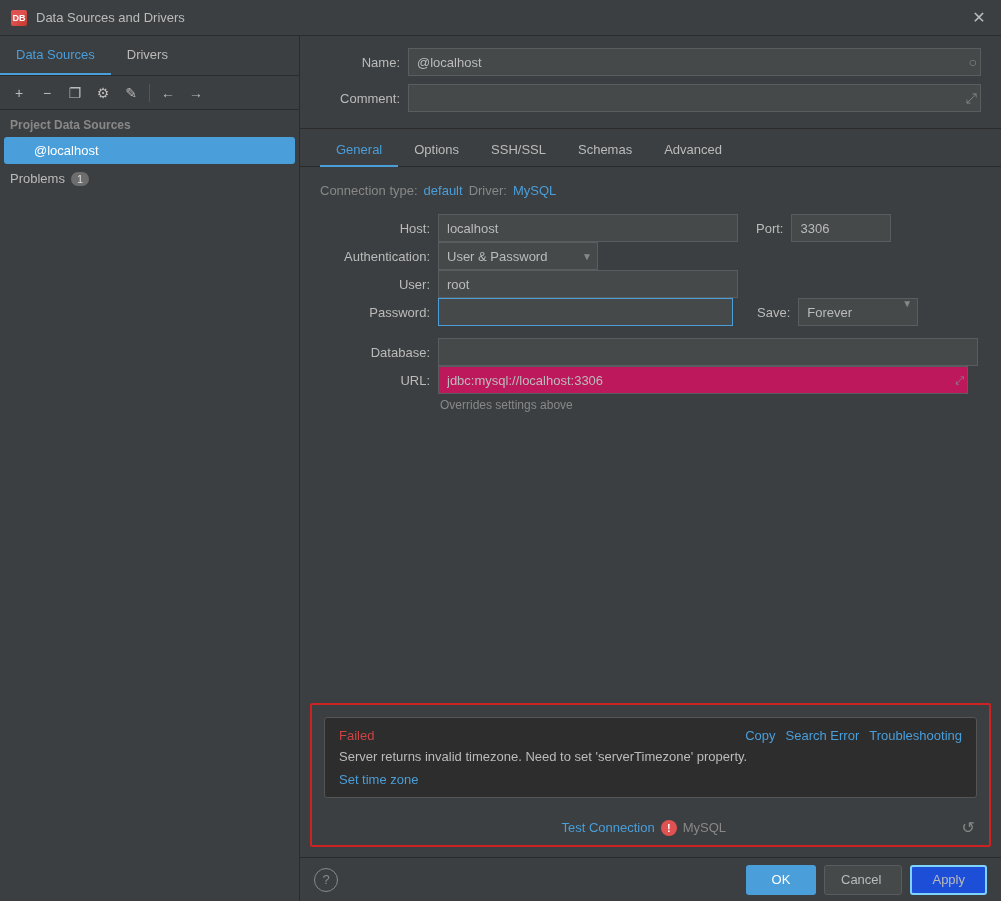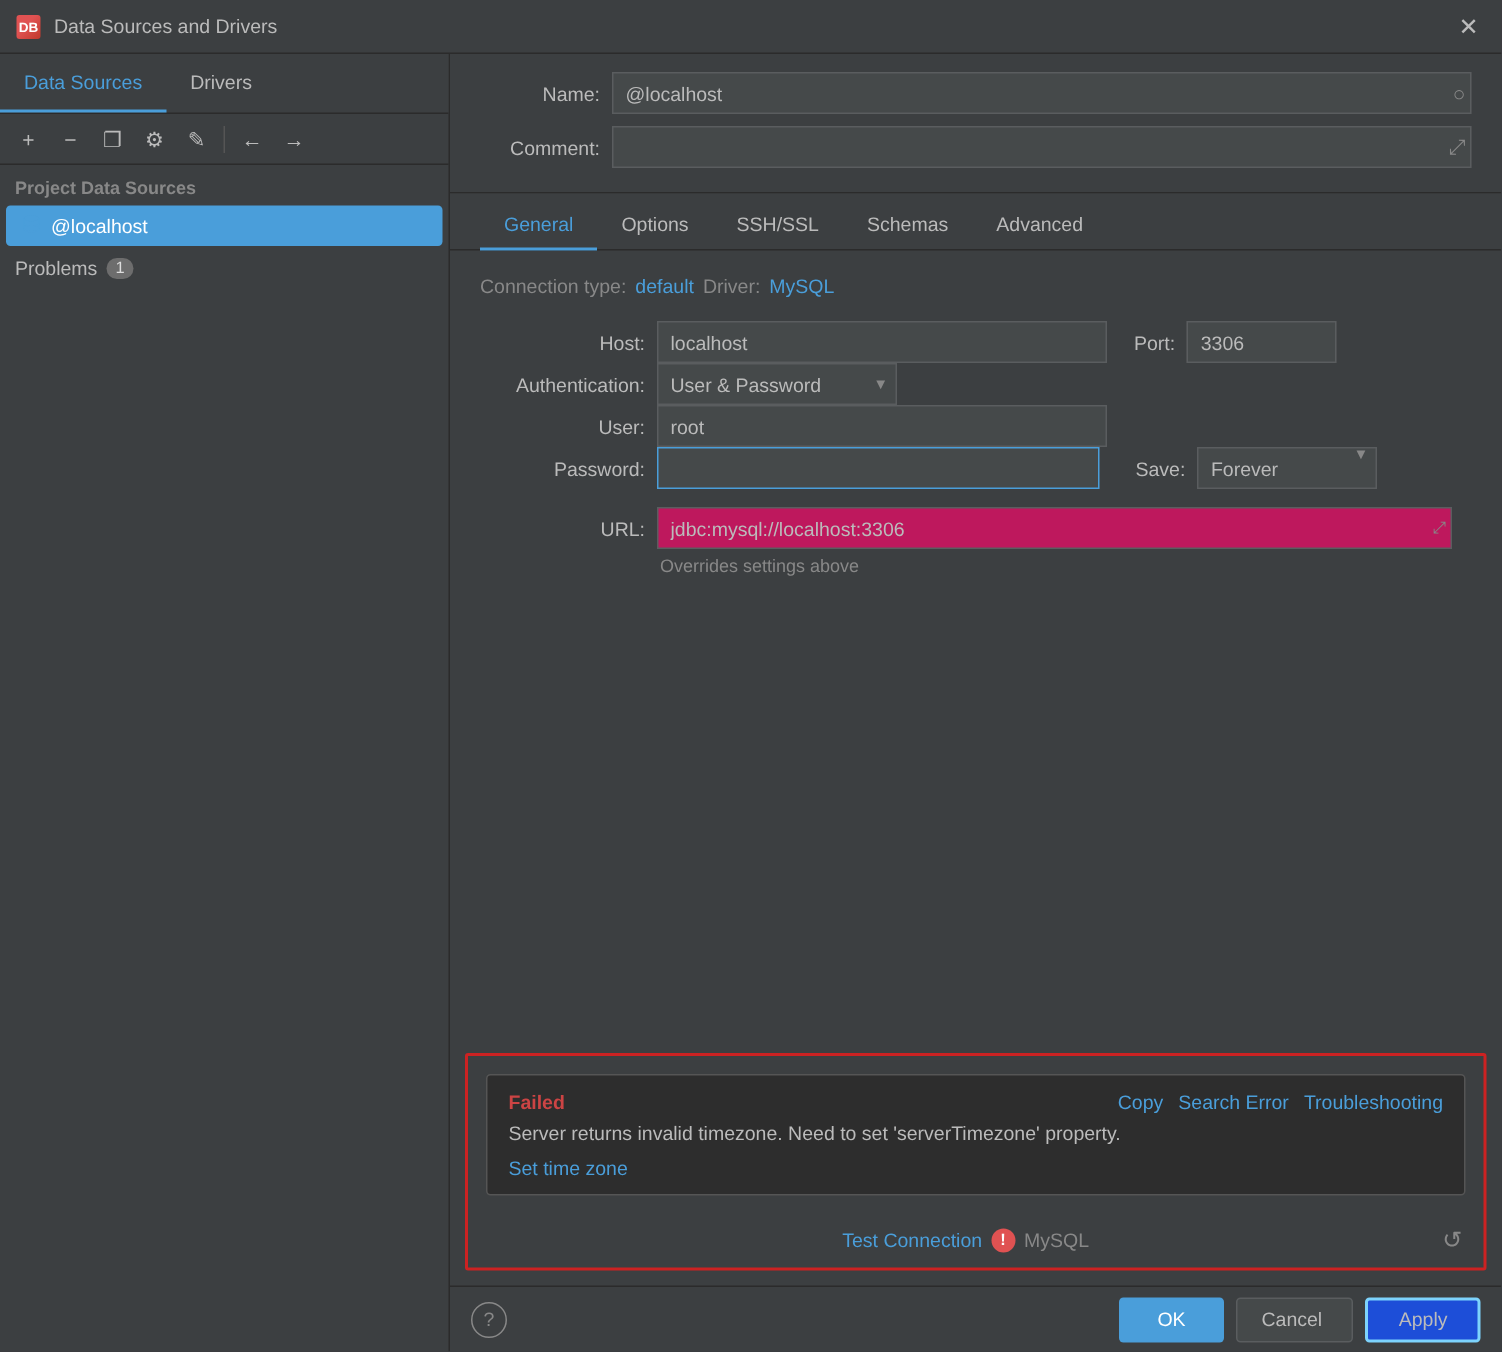--- a/index.html
+++ b/index.html
@@ -417,21 +417,21 @@
 
     .error-header {
       display: flex;
       align-items: center;
       justify-content: space-between;
       margin-bottom: 6px;
     }
 
     .error-title {
       color: #cc4444;
-      font-weight: bold;
+      font-weight: normal;
       font-size: 13px;
     }
 
     .error-actions {
       display: flex;
       gap: 10px;
     }
 
     .error-action-link {
       color: #4a9eda;
@@ -698,20 +698,24 @@
           <div class="save-select-wrap">
             <select class="save-select">
               <option>Forever</option>
               <option>Until restart</option>
               <option>Never</option>
             </select>
             <span class="select-arrow">▼</span>
           </div>
         </div>
 
+        <div class="field-group">
+          <span class="field-label">Database:</span>
+          <input class="field-input database-input" type="text" value="" style="">
+        </div>
 
         <div class="url-row">
           <span class="field-label">URL:</span>
           <div class="url-input-wrap">
             <input class="url-input" type="text" value="jdbc:mysql://localhost:3306" style="">
             <span class="url-expand">⤢</span>
           </div>
         </div>
         <div class="url-hint">Overrides settings above</div>
       </div>

